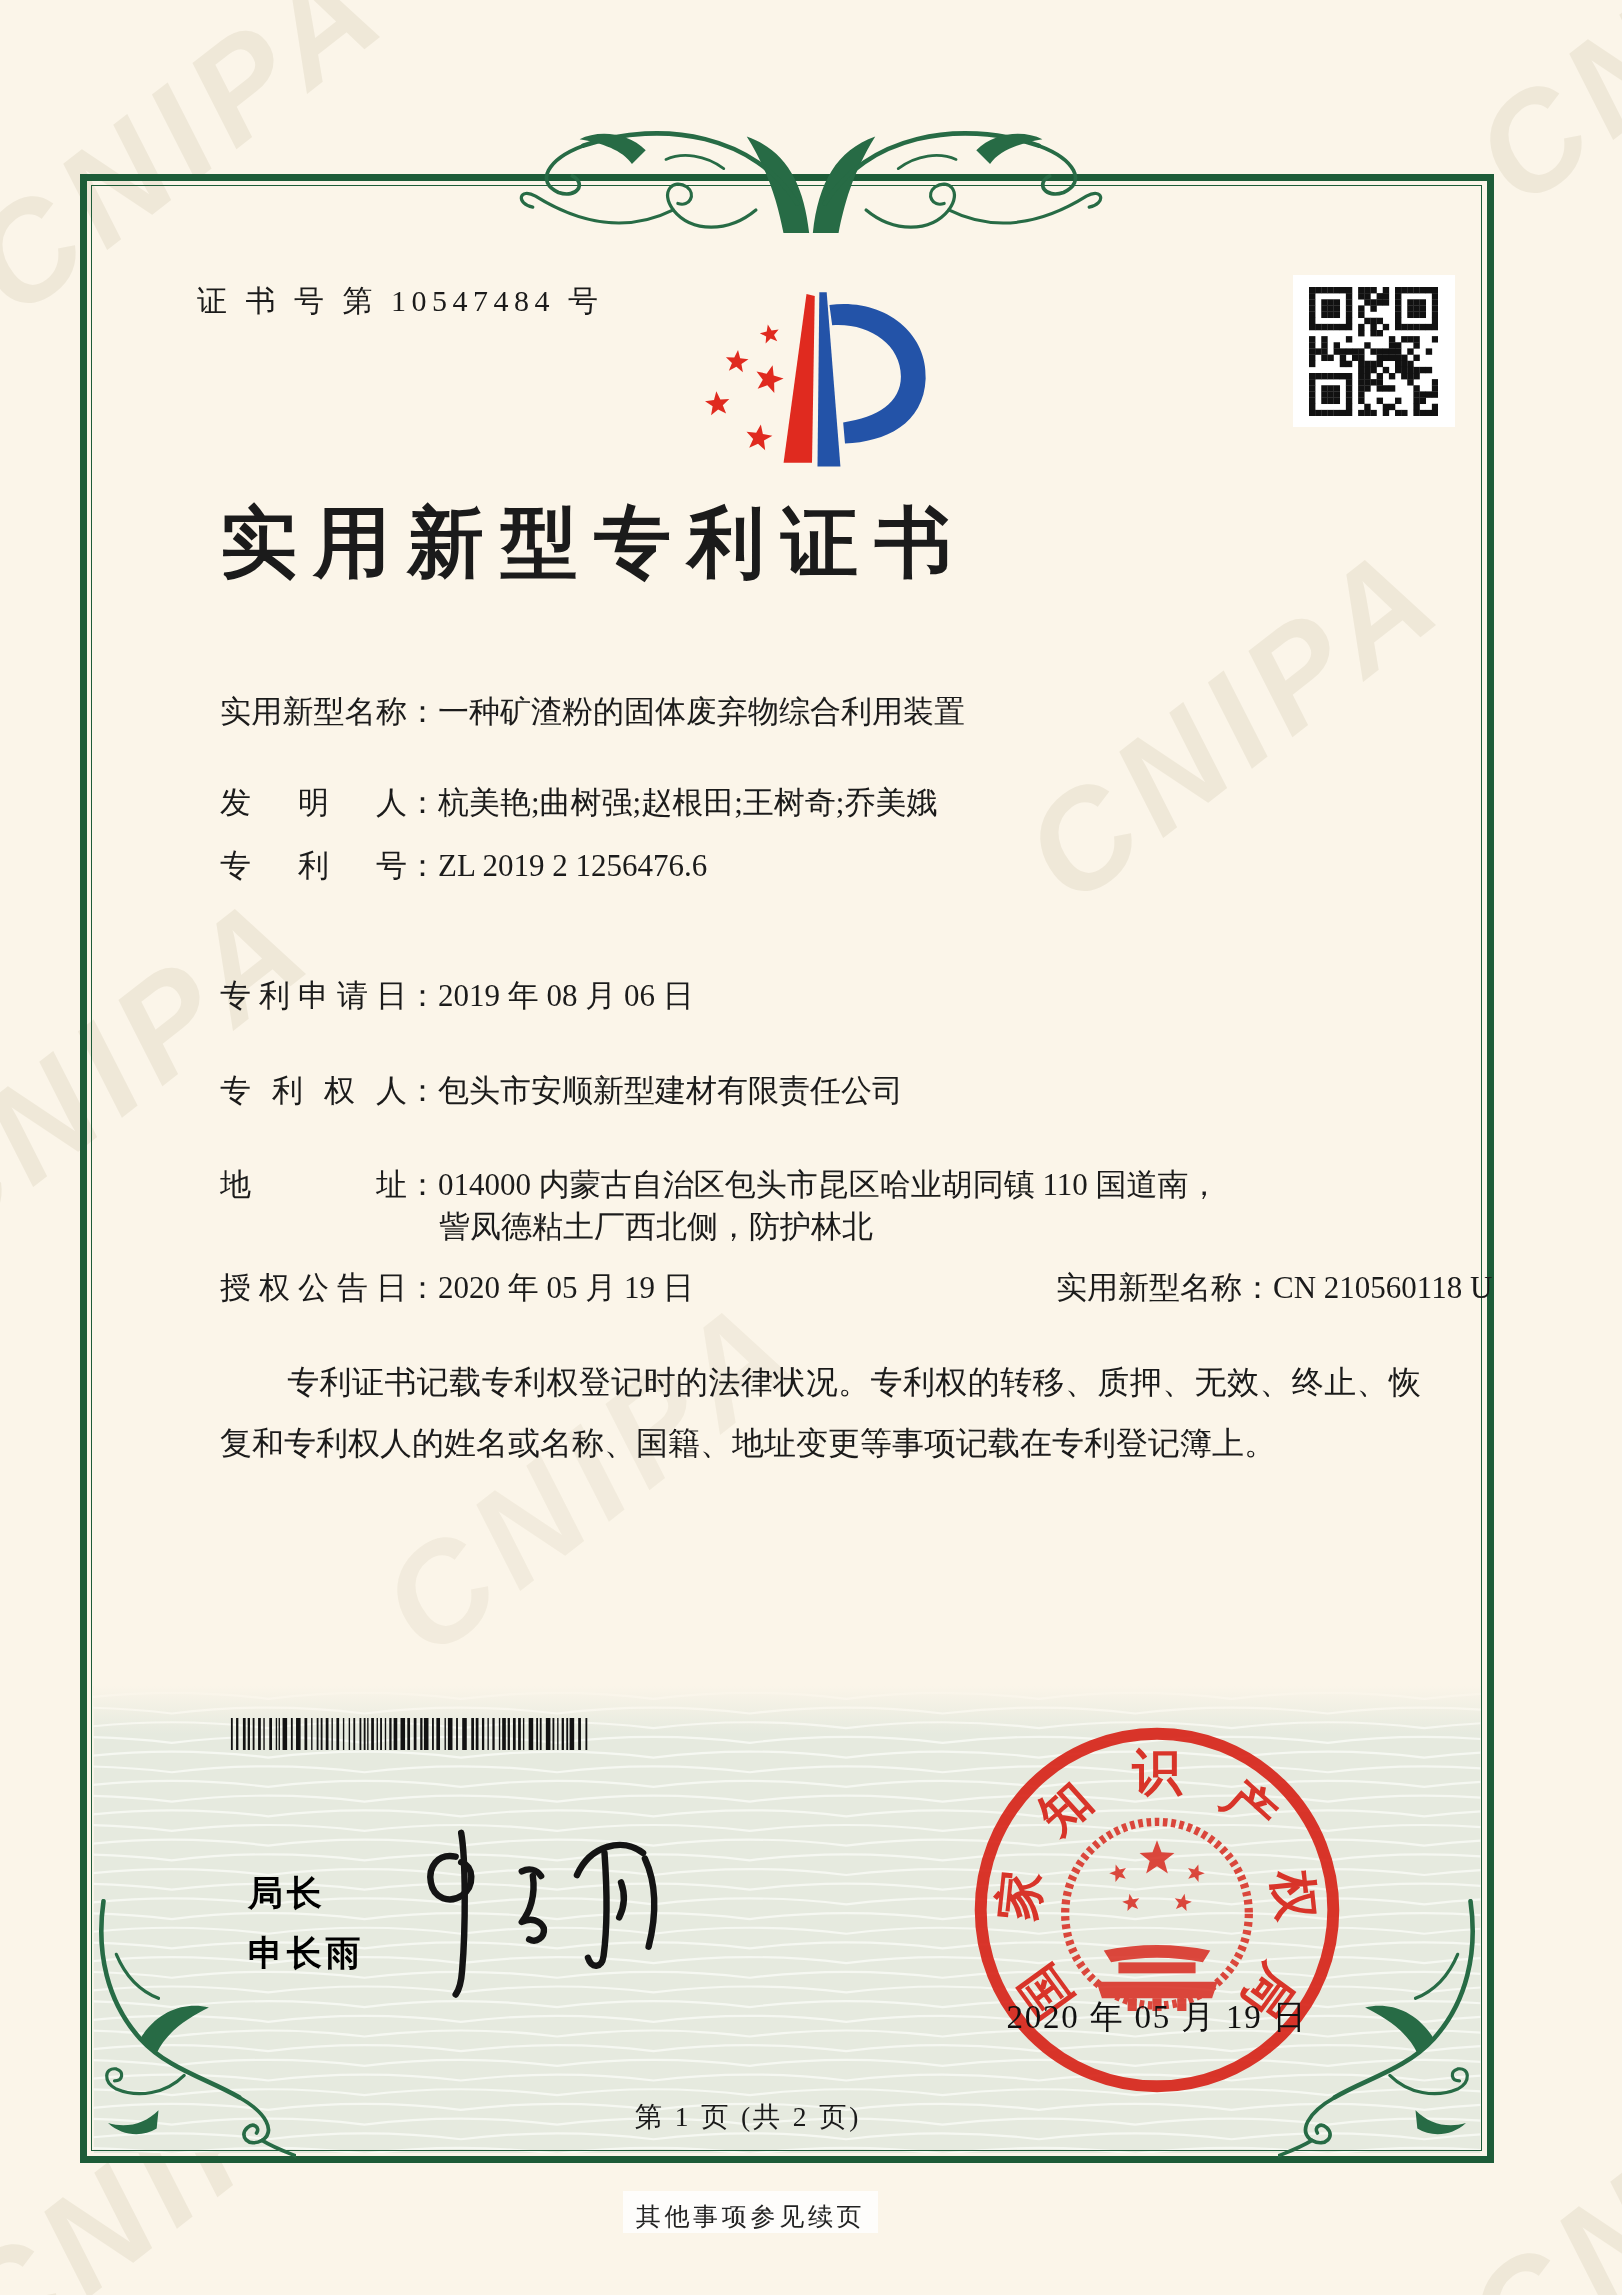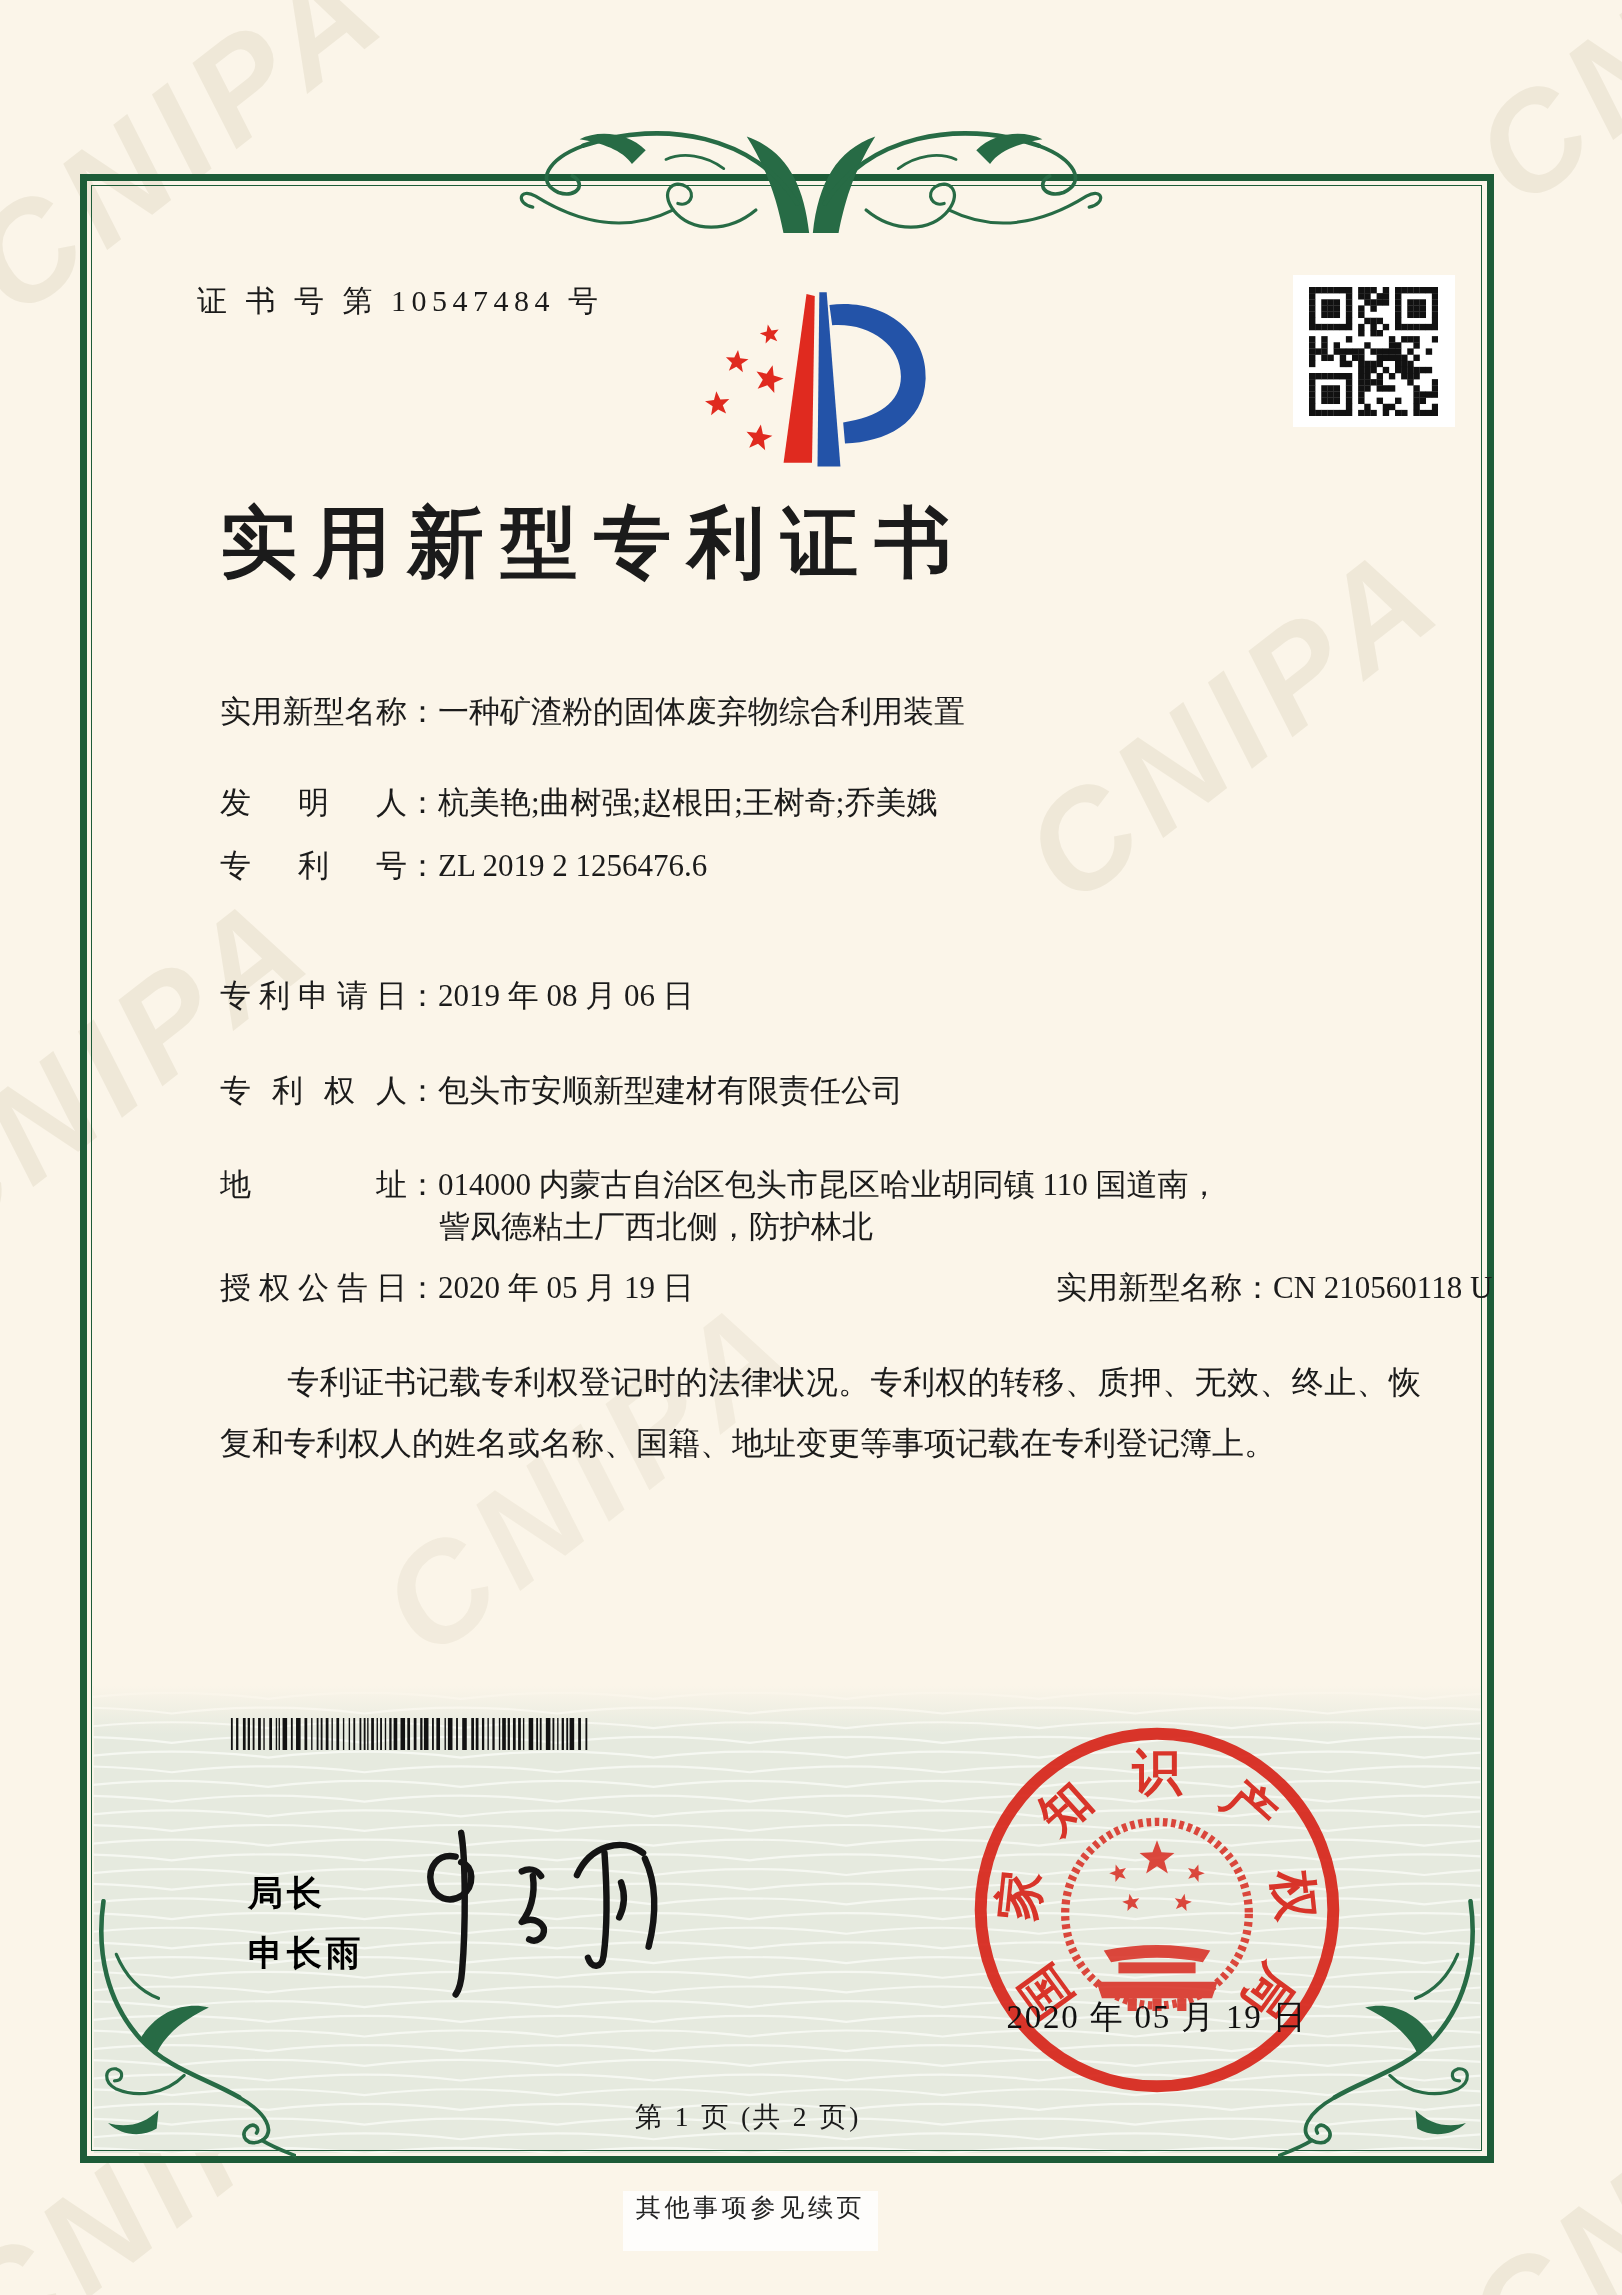--- a/index.html
+++ b/index.html
@@ -37,22 +37,22 @@
   .director{position:absolute;left:248px;font-family:"Liberation Sans",sans-serif;font-weight:bold;
             font-size:35px;letter-spacing:3.7px;color:#000000;}
   
   .sig{position:absolute;left:384px;top:1818px;}
   
   .seal{position:absolute;left:966px;top:1719px;opacity:.93;}
   .sealdate{position:absolute;left:966px;top:1995px;width:382px;text-align:center;font-size:33px;
             letter-spacing:1.8px;color:#111;}
   
   .pagefoot{position:absolute;left:220px;top:2099px;width:1056px;text-align:center;font-size:27.5px;letter-spacing:2.8px;}
-  .contbox{position:absolute;left:623px;top:2191px;width:255px;height:60px;background:#fefdfb;
-           display:flex;align-items:flex-start;justify-content:center;}
+  .contbox{position:absolute;left:623px;top:2191px;width:255px;height:42px;background:#fefdfb;
+           display:flex;align-items:flex-end;justify-content:center;}
   .contbox span{font-size:25px;letter-spacing:3.7px;color:#222;}
   .qrbox{position:absolute;left:1293px;top:275px;width:162px;height:152px;background:#ffffff;}
   svg{display:block;}
 </style>
 </head>
 <body>
 
 <div class="page">
 
   <span class="wm" style="left:-64px;top:55px;">CNIPA</span>

